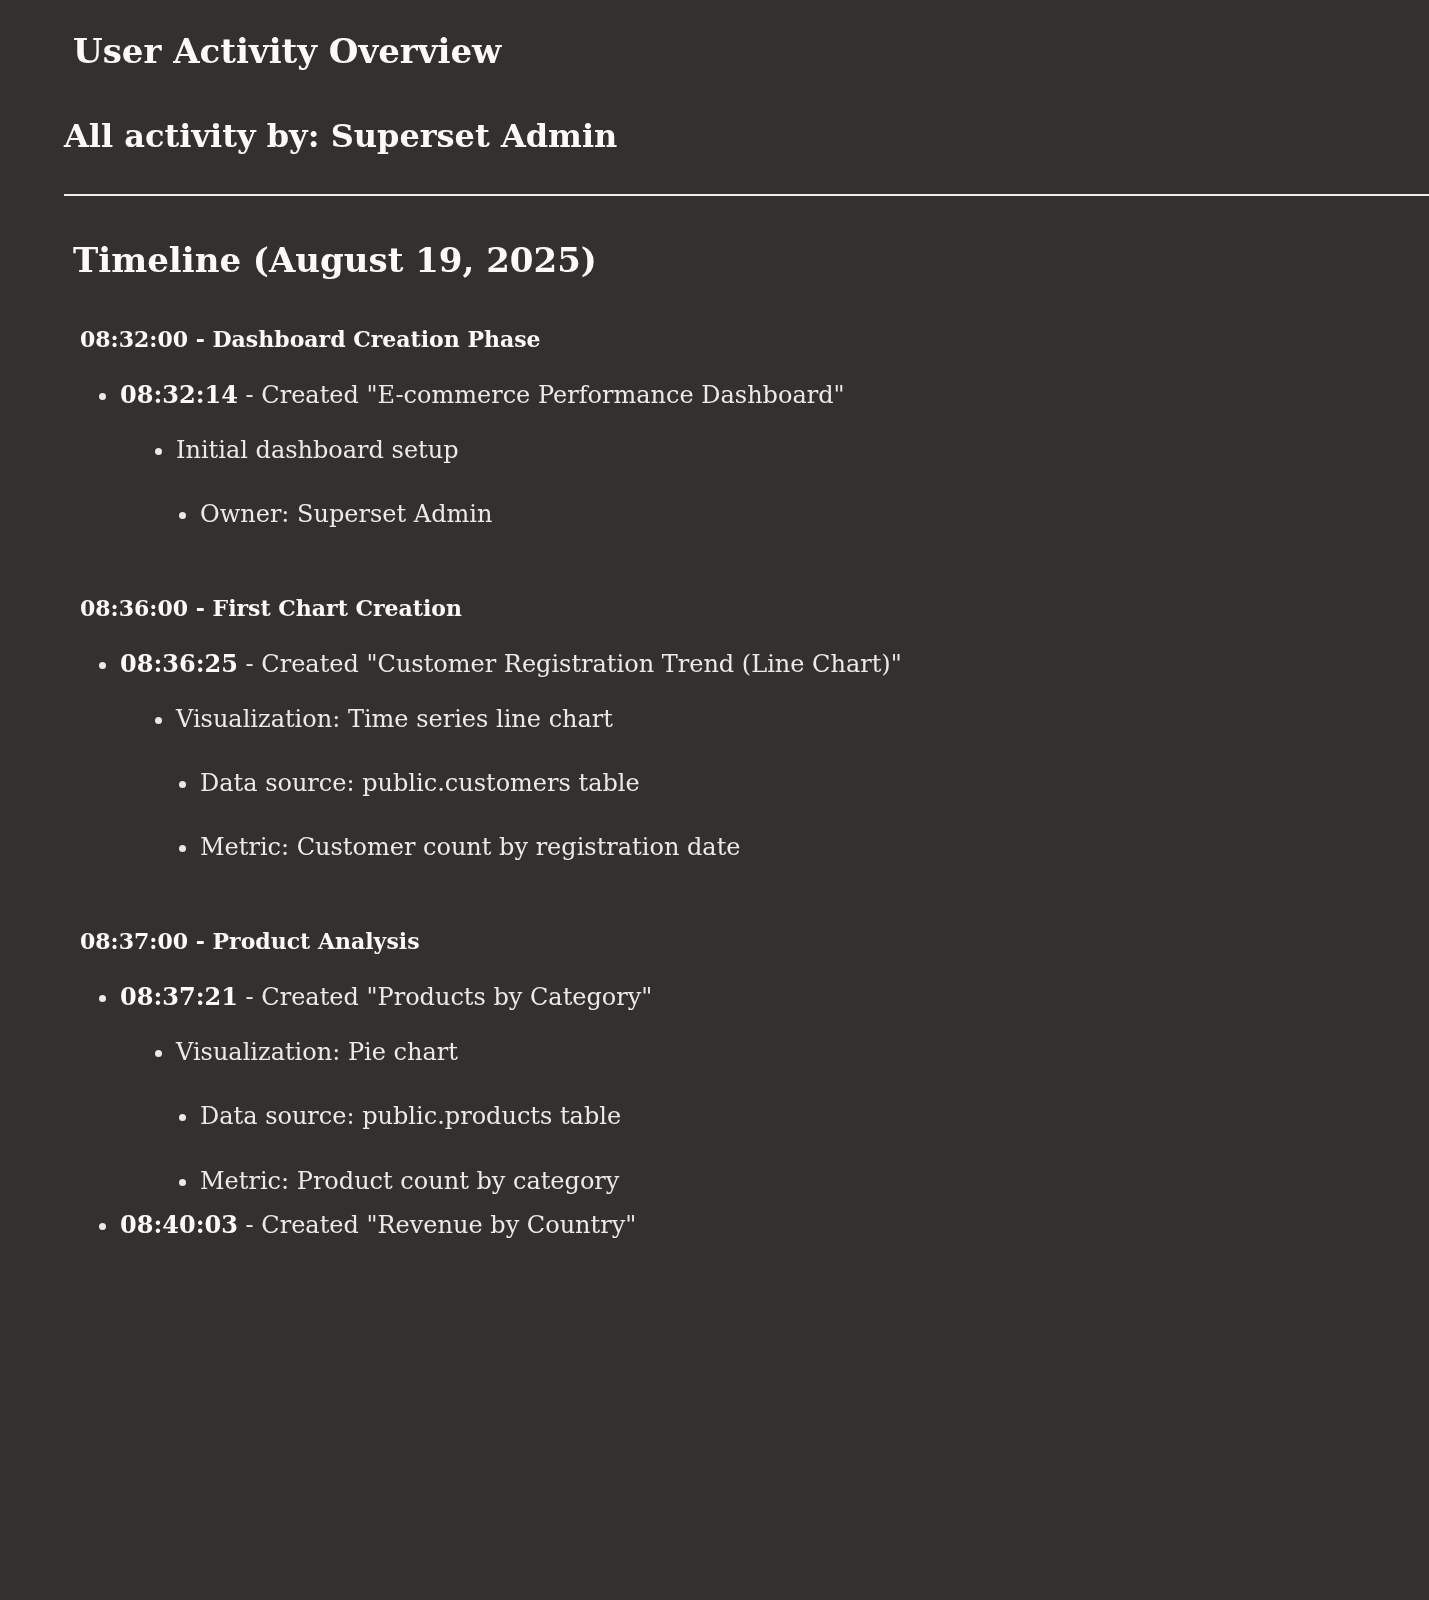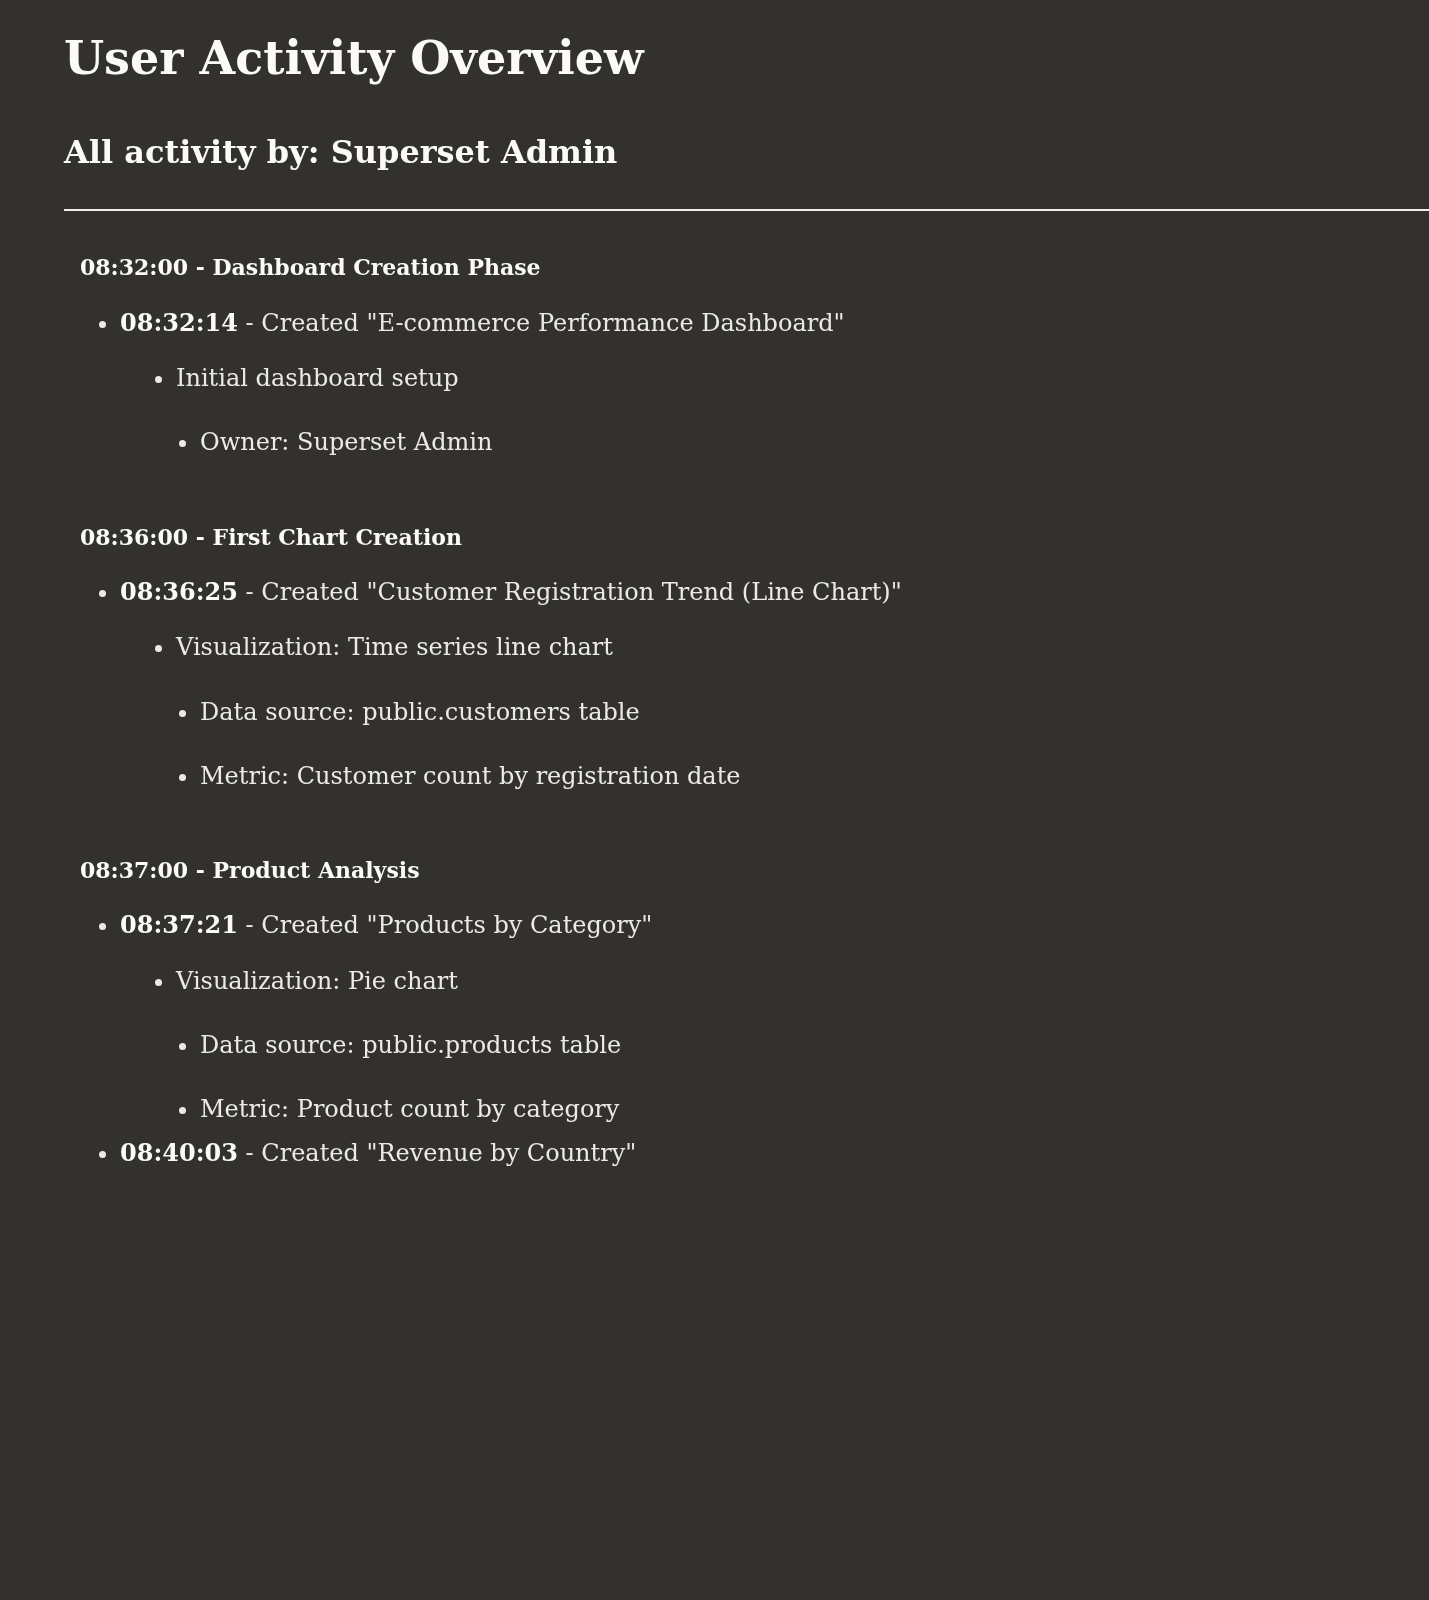--- a/index.html
+++ b/index.html
@@ -26,23 +26,23 @@
   h1,h2,h3{
     color:var(--heading);
     font-weight:bold;
   }
   h1{
     font-size:44px;
     line-height:1.3;
     margin:0 0 40px 0;
   }
   h2{
-    font-size:46px;
+    font-size:34px;
     line-height:1.3;
-    margin:0 0 43px 0;
+    margin:0 0 43px 9px;
   }
   p.byline{
     font-weight:bold;
     font-size:32px;
     margin:0 0 36px 0;
     color:var(--heading);
   }
   hr{
     border:none;
     border-top:2px solid var(--rule);
@@ -88,20 +88,21 @@
     margin-left:24px;
   }
 </style>
 </head>
 <body>
 
 <main>
   <h2>User Activity Overview</h2>
   <p class="byline">All activity by: Superset Admin</p>
   <hr>
+  <h2 class="timeline-heading">Timeline (August 19, 2025)</h2>
   <div id="sections">
       <section>
         <h3>08:32:00 - Dashboard Creation Phase</h3>
         <ul class="entries">
           <li><span class="entry-line"><strong>08:32:14</strong><span> - Created "E-commerce Performance Dashboard"</span></span><ul class="details">
               <li>Initial dashboard setup</li>
               <li>Owner: Superset Admin</li>
             </ul></li>
         </ul>
       </section>

